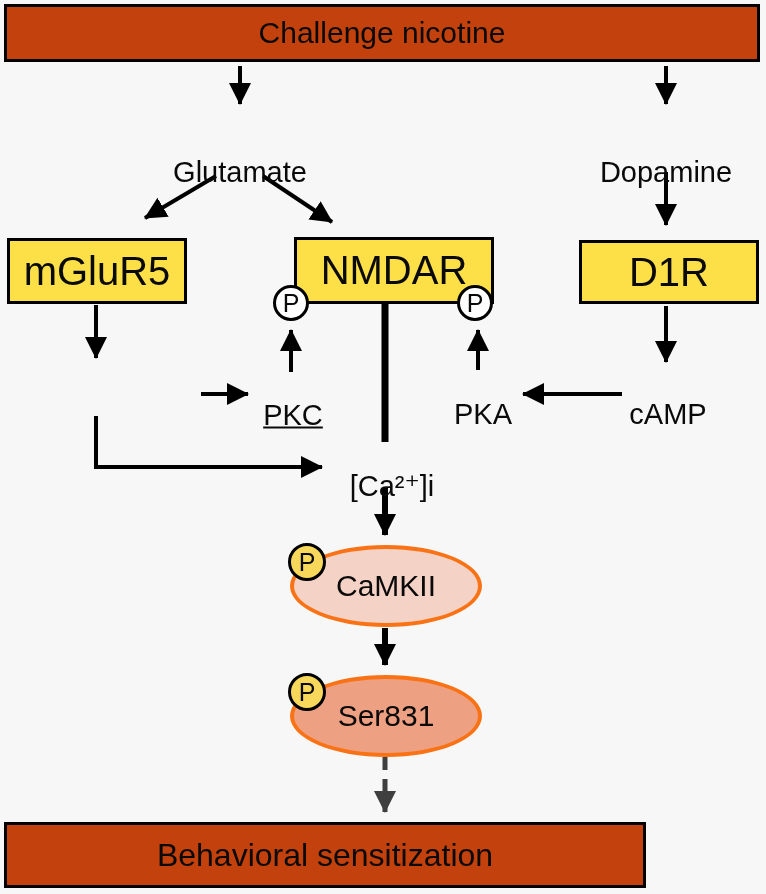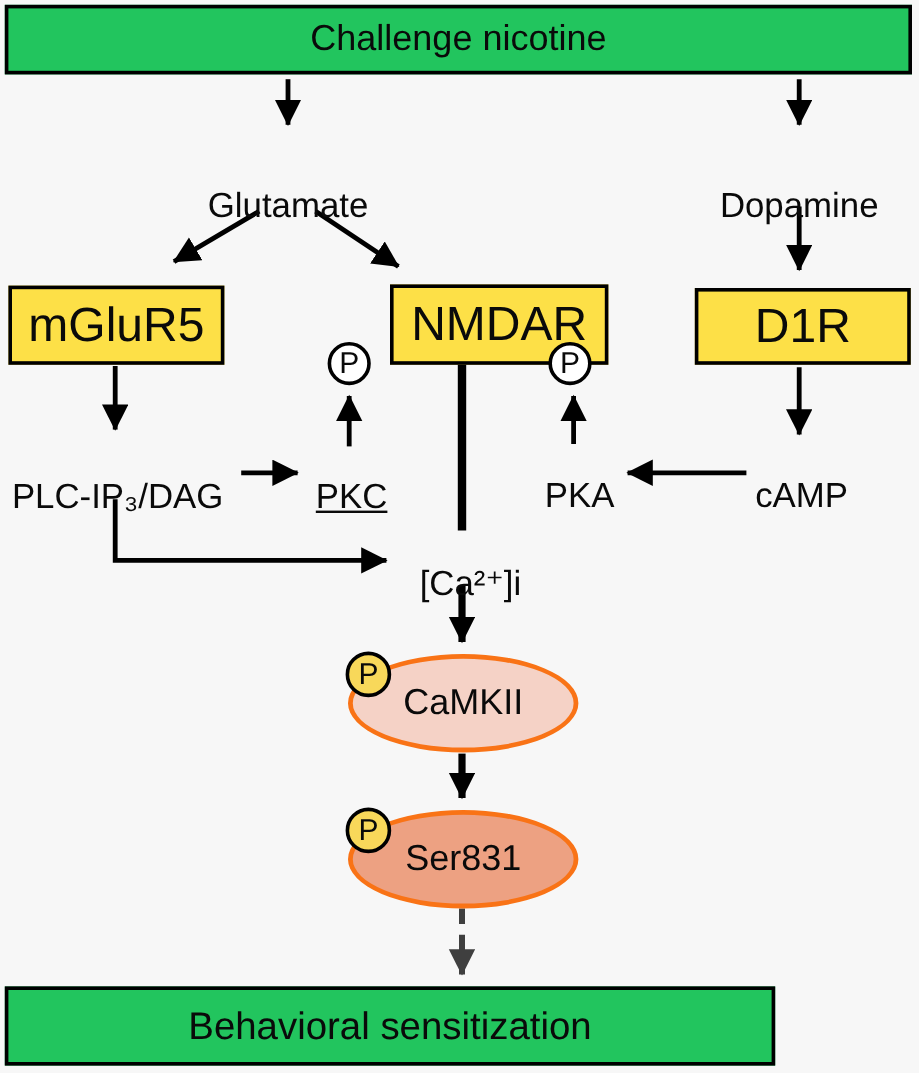--- a/index.html
+++ b/index.html
@@ -7,21 +7,21 @@
     width:766px;height:894px;
     background:#f7f7f7;
     font-family:"Liberation Sans","DejaVu Sans",sans-serif;
     position:relative;overflow:hidden;
     color:#0a0a0a;
   }
   .stage{position:absolute;inset:0;width:766px;height:894px;}
   svg.arrows{position:absolute;left:0;top:0;z-index:5;pointer-events:none;}
   .box{
     position:absolute;box-sizing:border-box;
-    border:3px solid #000;background:#22c55e;
+    border:3px solid #000;background:#c2410c;
     display:flex;align-items:center;justify-content:center;
     z-index:10;white-space:nowrap;
   }
   .box.receptor{background:#fde047;font-size:40px;}
   .banner{font-size:30px;}
   .banner.bottom{font-size:32px;}
   .label{
     position:absolute;transform:translate(-50%,-50%);
     font-size:29px;white-space:nowrap;z-index:10;margin-top:20px;
   }
@@ -85,35 +85,34 @@
   <div class="box banner" style="left:4px;top:4px;width:756px;height:58px;">
     <span>Challenge nicotine</span>
   </div>
 
   <div class="label" style="left:240px;top:152px;">Glutamate</div>
   <div class="label" style="left:666px;top:152px;">Dopamine</div>
 
   <div class="box receptor" style="left:7px;top:238px;width:180px;height:66px;">
     <span>mGluR5</span>
   </div>
-  <div class="box receptor" style="left:294px;top:237px;width:182px;height:67px;margin-left:31px;">
+  <div class="box receptor" style="left:294px;top:237px;width:200px;height:67px;">
     <span>NMDAR</span>
   </div>
   <div class="box receptor" style="left:579px;top:240px;width:180px;height:64px;">
     <span>D1R</span>
   </div>
 
   <div class="pcircle white" style="left:273px;top:285px;">
     <span>P</span>
   </div>
   <div class="pcircle white" style="left:457px;top:285px;">
     <span>P</span>
   </div>
 
-  <div class="label" style="left:98px;top:395px;">PLC-IP₃/DAG</div>
   <div class="label" style="left:293px;top:395px;text-decoration:underline;">PKC</div>
   <div class="label" style="left:483px;top:394px;">PKA</div>
   <div class="label" style="left:668px;top:394px;">cAMP</div>
 
   <div class="label" style="left:392px;top:466px;">[Ca²⁺]i</div>
 
   <div class="pcircle yellow" style="left:288px;top:543px;">
     <span>P</span>
   </div>
   <div class="ellipse camkii" style="left:290px;top:545px;width:192px;height:82px;">

